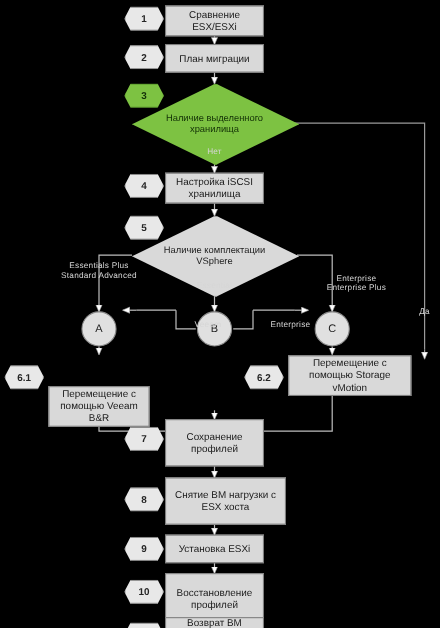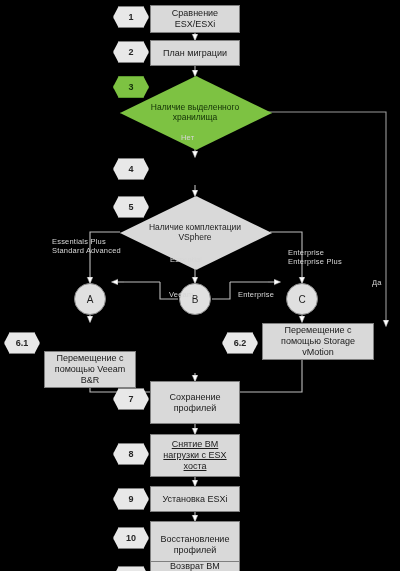--- a/index.html
+++ b/index.html
@@ -20,21 +20,21 @@
   .diamond .dshape{position:absolute;left:0;top:0;width:100%;height:100%;
         background:#d9d9d9;border:1px solid #8a8a8a;
         clip-path:polygon(50% 0,100% 50%,50% 100%,0 50%);}
   .diamond.green .dshape{background:#7dc242;border-color:#5c9c2e;}
   .diamond .dtext{position:relative;z-index:2;font-size:8.5px;line-height:10px;color:#1c1c1c;padding:0 18px;}
   .diamond.green .dtext{color:#123006;}
 
   .conn{width:32px;height:32px;border-radius:50%;background:#e0e0e0;border:1px solid #8a8a8a;
         font-size:10px;color:#1f1f1f;}
 
-  .elabel{position:absolute;color:#d6d6d6;font-size:7.5px;line-height:9px;text-align:left;
+  .elabel{position:absolute;color:#d6d6d6;font-size:7.5px;line-height:9px;text-align:center;
           white-space:nowrap;letter-spacing:.2px;}
 </style>
 </head>
 <body>
 
 <div id="canvas">
 
   <svg id="wires">
     <defs>
       <marker id="ah" markerWidth="7" markerHeight="7" refX="5.4" refY="3" orient="auto">
@@ -92,20 +92,21 @@
 
   <div class="node badge green" style="left:113px;top:76px;">3</div>
   <div class="node diamond green" style="left:120px;top:76px;">
     <div class="dshape"></div>
     <div class="dtext">Наличие выделенного хранилища</div>
   </div>
   <div class="elabel" style="left:181px;top:133px;width:28px;">Нет</div>
   <div class="elabel" style="left:372px;top:250px;width:28px;margin-top:28px;">Да</div>
 
   <div class="node badge" style="left:113px;top:158px;">4</div>
+  <div class="node pbox" style="left:150px;top:157px;width:90px;height:28px;">Настройка iSCSI хранилища</div>
 
   <div class="node badge" style="left:113px;top:196px;">5</div>
   <div class="node diamond" style="left:120px;top:196px;justify-content:flex-end;">
     <div class="dshape"></div>
     <div class="dtext">Наличие комплектации VSphere</div>
   </div>
 
   <div class="elabel" style="left:170px;top:255px;width:50px;">Essential</div>
   <div class="elabel" style="left:52px;top:237px;width:76px;white-space:normal;">Essentials Plus Standard Advanced</div>
   <div class="elabel" style="left:288px;top:248px;width:72px;white-space:normal;">Enterprise Enterprise Plus</div>
@@ -120,21 +121,21 @@
   <div class="node badge" style="left:4px;top:332px;">6.1</div>
   <div class="node pbox" style="left:44px;top:323px;width:92px;height:37px;margin-top:28px;">Перемещение с помощью Veeam B&amp;R</div>
 
   <div class="node badge" style="left:222px;top:332px;">6.2</div>
   <div class="node pbox" style="left:262px;top:323px;width:112px;height:37px;">Перемещение с помощью Storage vMotion</div>
 
   <div class="node badge" style="left:113px;top:388px;">7</div>
   <div class="node pbox" style="left:150px;top:381px;width:90px;height:43px;">Сохранение профилей</div>
 
   <div class="node badge" style="left:113px;top:443px;">8</div>
-  <div class="node pbox" style="left:150px;top:434px;width:90px;height:43px;text-decoration:underline;">Снятие ВМ нагрузки с ESX хоста</div>
+  <div class="node pbox" style="left:150px;top:434px;width:110px;height:43px;">Снятие ВМ нагрузки с ESX хоста</div>
 
   <div class="node badge" style="left:113px;top:488px;">9</div>
   <div class="node pbox" style="left:150px;top:486px;width:90px;height:26px;">Установка ESXi</div>
 
   <div class="node badge" style="left:113px;top:527px;">10</div>
   <div class="node pbox" style="left:150px;top:521px;width:90px;height:48px;">Восстановление профилей</div>
 
   <div class="node badge" style="left:113px;top:566px;">11</div>
   <div class="node pbox" style="left:150px;top:561px;width:90px;height:32px;">Возврат ВМ нагрузки на ESXi хост</div>
 

